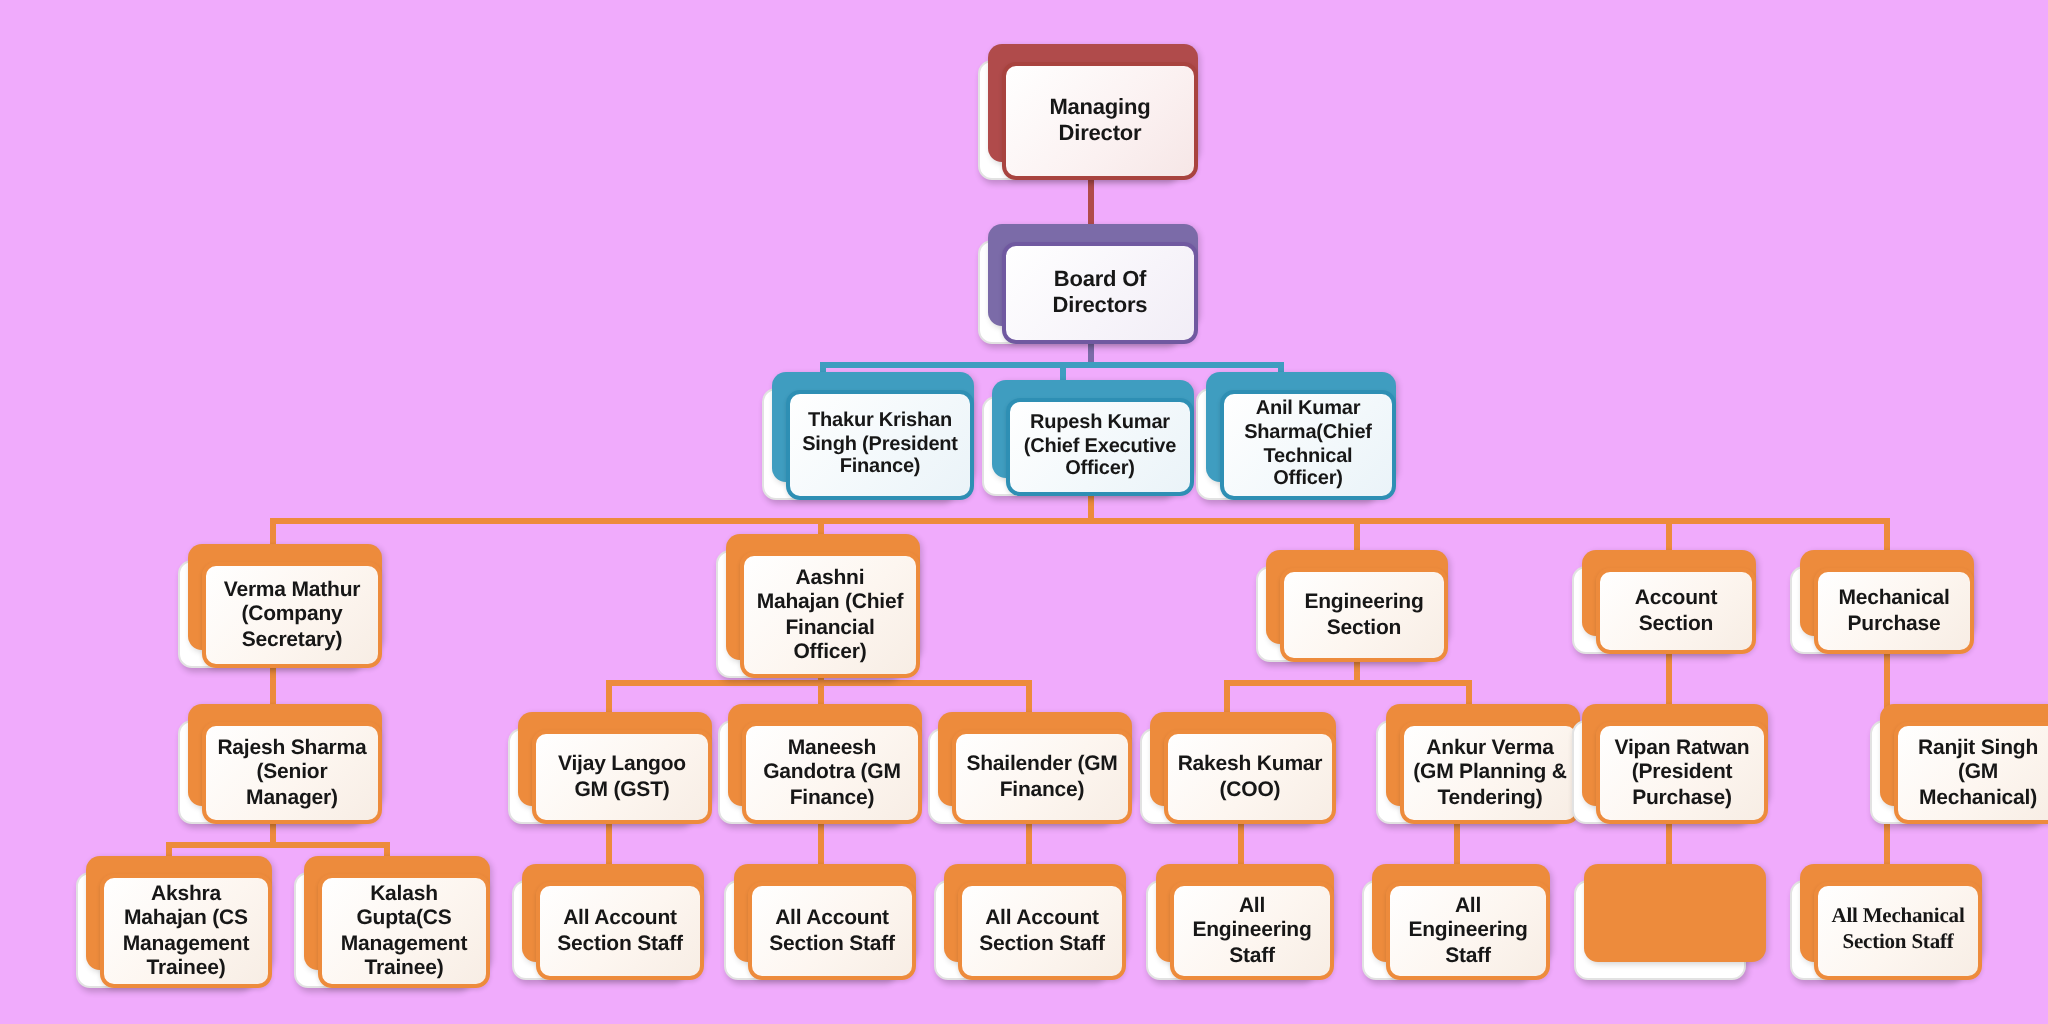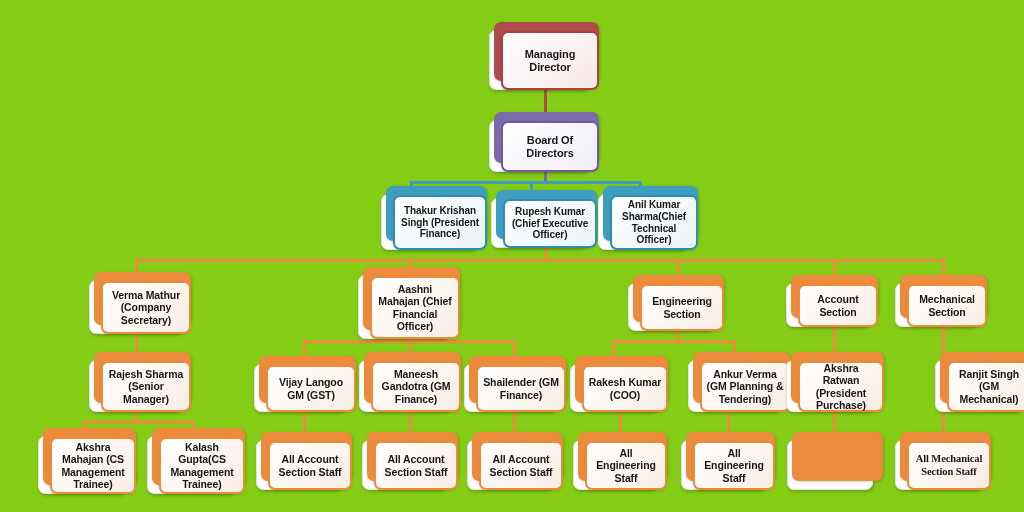--- a/index.html
+++ b/index.html
@@ -5,21 +5,21 @@
 <style>
   html, body {
     margin: 0;
     padding: 0;
     background: #ffffff;
   }
   #chart-root {
     position: relative;
     width: 1024px;
     height: 512px;
-    background: #84cc16;
+    background: #f0abfc;
     font-family: "Liberation Sans", sans-serif;
     overflow: hidden;
   }
 
   
   .conn {
     position: absolute;
     background: #ED8B3C;
   }
   .conn.teal { background: #3F9DC0; }
@@ -216,21 +216,21 @@
     <div class="stack-mid"></div>
     <div class="card">
       <span class="label fs-10-5">Account Section</span>
     </div>
   </div>
 
   <div class="node orange" style="left:895px; top:275px; width:92px; height:52px;">
     <div class="stack-back"></div>
     <div class="stack-mid"></div>
     <div class="card">
-      <span class="label fs-10-5">Mechanical Section</span>
+      <span class="label fs-10-5">Mechanical Purchase</span>
     </div>
   </div>
 
   <div class="node orange" style="left:89px; top:352px; width:102px; height:60px;">
     <div class="stack-back"></div>
     <div class="stack-mid"></div>
     <div class="card">
       <span class="label fs-10-5">Rajesh Sharma (Senior Manager)</span>
     </div>
   </div>
@@ -272,21 +272,21 @@
     <div class="stack-mid"></div>
     <div class="card">
       <span class="label fs-10-5">Ankur Verma (GM Planning &amp; Tendering)</span>
     </div>
   </div>
 
   <div class="node orange" style="left:786px; top:352px; width:98px; height:60px;">
     <div class="stack-back"></div>
     <div class="stack-mid"></div>
     <div class="card">
-      <span class="label fs-10-5">Akshra Ratwan (President Purchase)</span>
+      <span class="label fs-10-5">Vipan Ratwan (President Purchase)</span>
     </div>
   </div>
 
   <div class="node orange" style="left:895px; top:352px; width:96px; height:60px;margin-left:40px;">
     <div class="stack-back"></div>
     <div class="stack-mid"></div>
     <div class="card">
       <span class="label fs-10-5">Ranjit Singh (GM Mechanical)</span>
     </div>
   </div>

